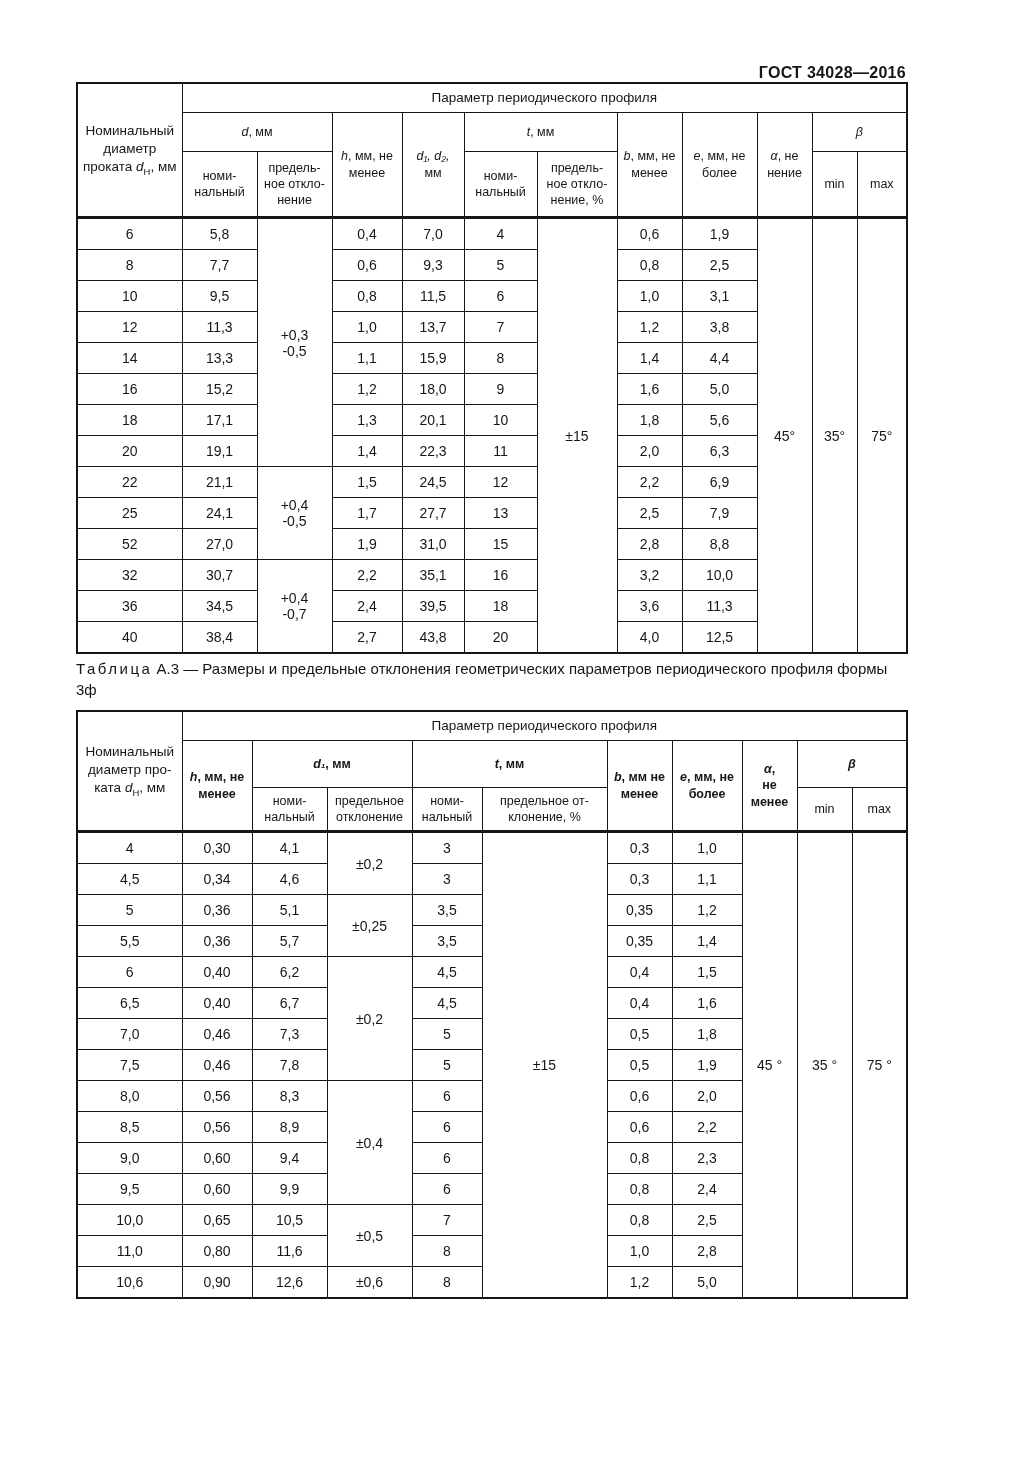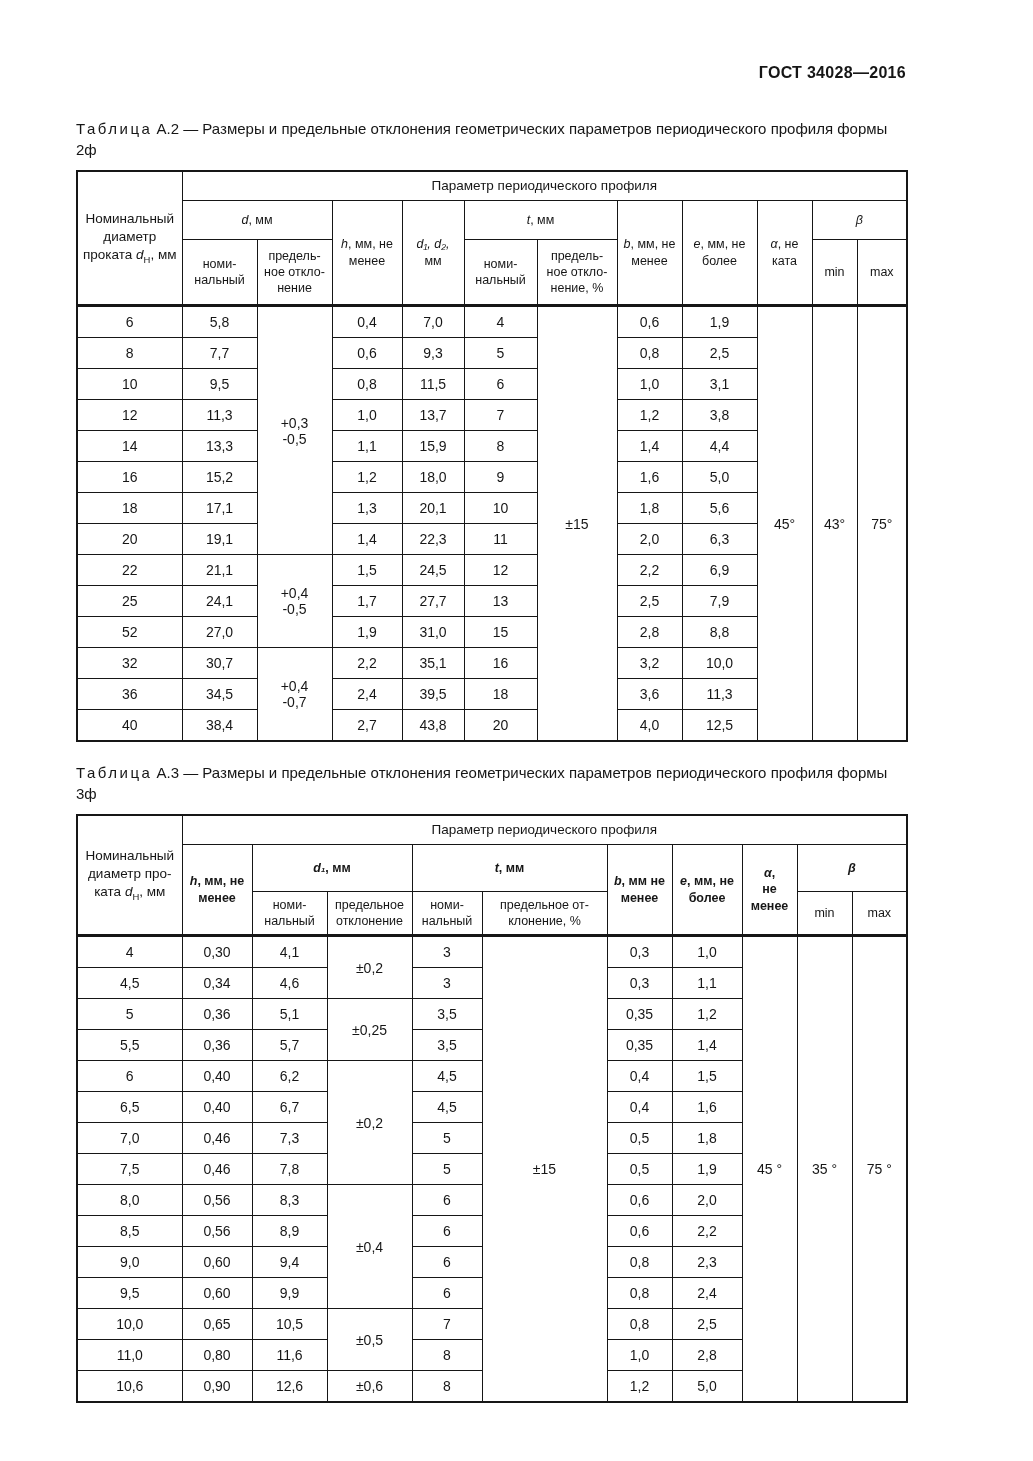--- a/index.html
+++ b/index.html
@@ -3,21 +3,21 @@
 <meta charset="utf-8">
 <style>
   html,body{margin:0;padding:0;}
   body{
     width:1033px;height:1461px;background:#ffffff;color:#161616;
     font-family:"Liberation Sans","DejaVu Sans",sans-serif;overflow:hidden;
   }
   .page{padding:64px 0 0 76px;}
   .doc-code{width:830px;text-align:right;font-weight:bold;font-size:16px;letter-spacing:.3px;}
   .caption{width:830px;font-size:15px;line-height:1.4;margin:36px 0 10px 0;}
-  .caption.c2{margin-top:20px;}
+  .caption.c2{margin-top:4px;}
   .cap-w{letter-spacing:2.5px;}
   table.gost{border-collapse:collapse;table-layout:fixed;width:830px;border:2px solid #161616;}
   .gost th,.gost td{border:1px solid #161616;text-align:center;vertical-align:middle;padding:2px;}
   .gost thead th{font-weight:normal;font-size:12.5px;line-height:1.3;}
   .gost .hr1 th{height:24px;font-size:13.5px;}
   .t2 .hr2 th{height:34px;}
   .t2 .hr3 th{height:60px;}
   .t3 .hr2 th{height:42px;font-weight:bold;}
   .t3 .hr3 th{height:38px;}
   .gost tbody td{font-size:14px;height:28px;padding:1px 2px;}
@@ -26,21 +26,20 @@
   i{font-style:italic;}
   sub{font-size:.7em;}
 </style>
 </head>
 <body>
 
 <div class="page">
 
   <div class="doc-code">ГОСТ 34028—2016</div>
 
-  <p class="caption"><span class="cap-w">Таблица</span> <span>А.2</span> <span>— Размеры и предельные отклонения геометрических параметров периодического профиля формы 2ф</span></p>
 
   <table class="gost t2">
     <colgroup>
       <col style="width:105px">
         <col style="width:75px">
         <col style="width:75px">
         <col style="width:70px">
         <col style="width:62px">
         <col style="width:73px">
         <col style="width:80px">
@@ -60,21 +59,21 @@
         <th colspan="2"><i>d</i><span>, мм</span></th>
         <th rowspan="2"><i>h</i><span class="pre">, мм, не
 менее</span></th>
         <th rowspan="2"><i>d₁, d₂,</i><br><span>мм</span></th>
         <th colspan="2"><i>t</i><span>, мм</span></th>
         <th rowspan="2"><i>b</i><span class="pre">, мм, не
 менее</span></th>
         <th rowspan="2"><i>e</i><span class="pre">, мм, не
 более</span></th>
         <th rowspan="2"><i>α</i><span class="pre">, не
-ката</span></th>
+нение</span></th>
         <th colspan="2"><i>β</i></th>
       </tr>
       <tr class="hr3">
         <th class="pre">номи-
 нальный</th>
         <th class="pre">предель-
 ное откло-
 нение</th>
         <th class="pre">номи-
 нальный</th>
@@ -91,21 +90,21 @@
           <td>5,8</td>
           <td class="pre" rowspan="8">+0,3
 -0,5</td>
           <td>0,4</td>
           <td>7,0</td>
           <td>4</td>
           <td rowspan="14">±15</td>
           <td>0,6</td>
           <td>1,9</td>
           <td rowspan="14">45°</td>
-          <td rowspan="14">43°</td>
+          <td rowspan="14">35°</td>
           <td rowspan="14">75°</td>
         </tr>
       <tr>
           <td>8</td>
           <td>7,7</td>
           <td>0,6</td>
           <td>9,3</td>
           <td>5</td>
           <td>0,8</td>
           <td>2,5</td>

